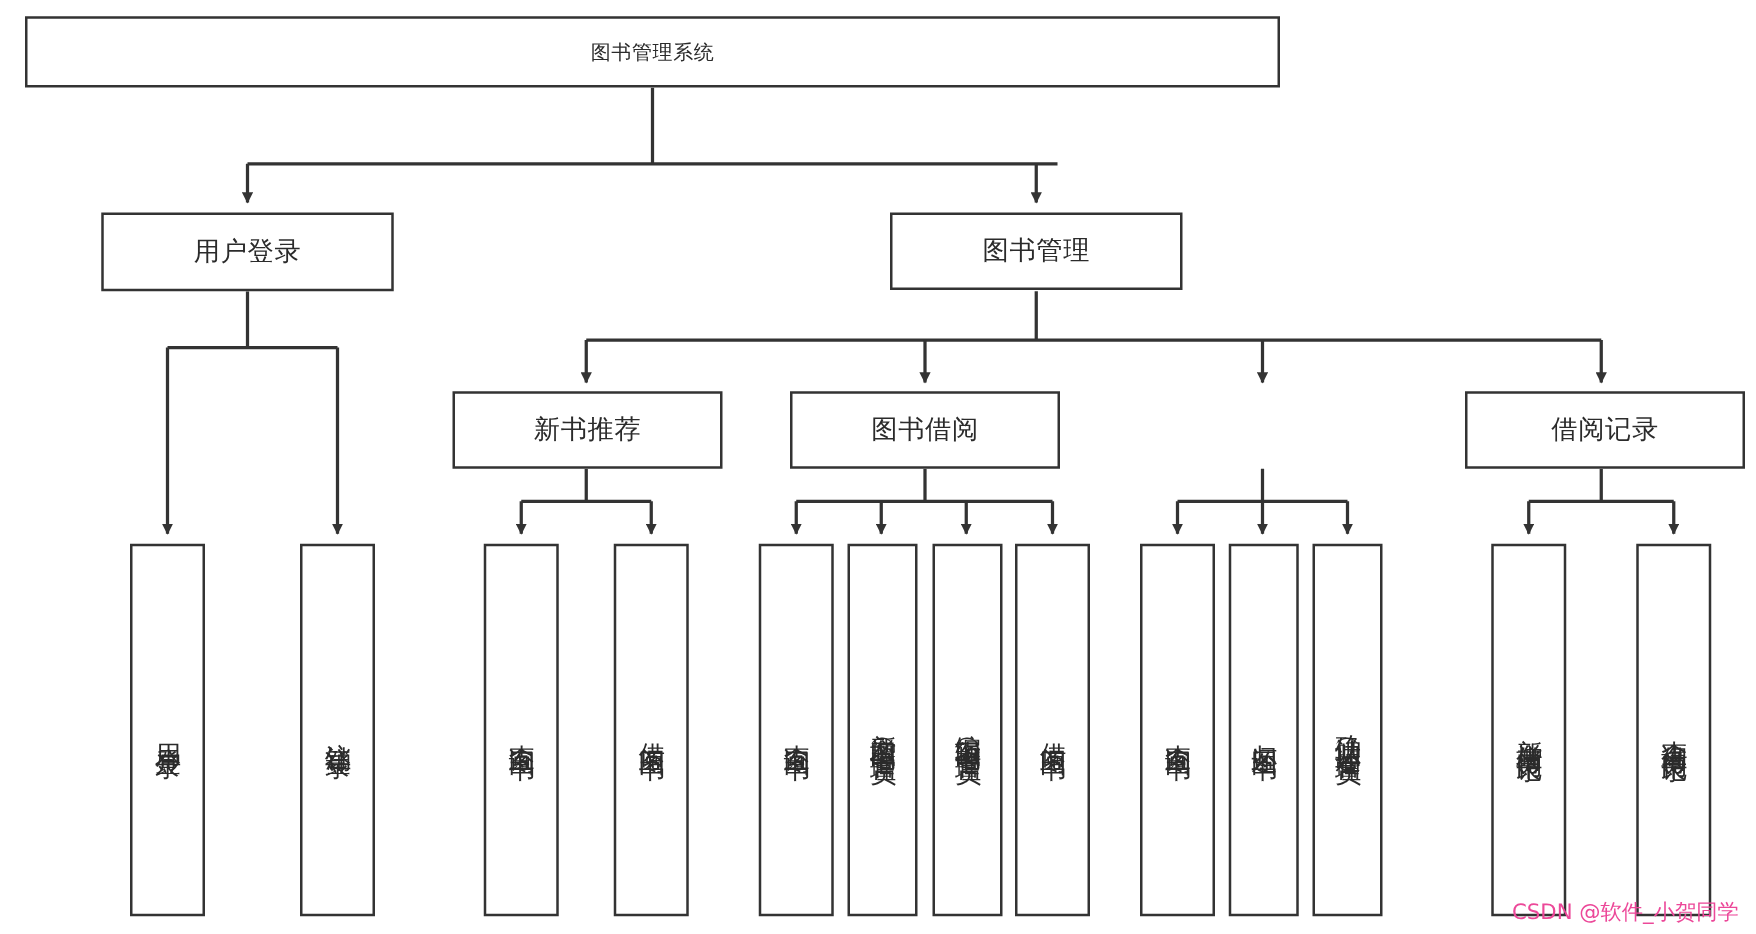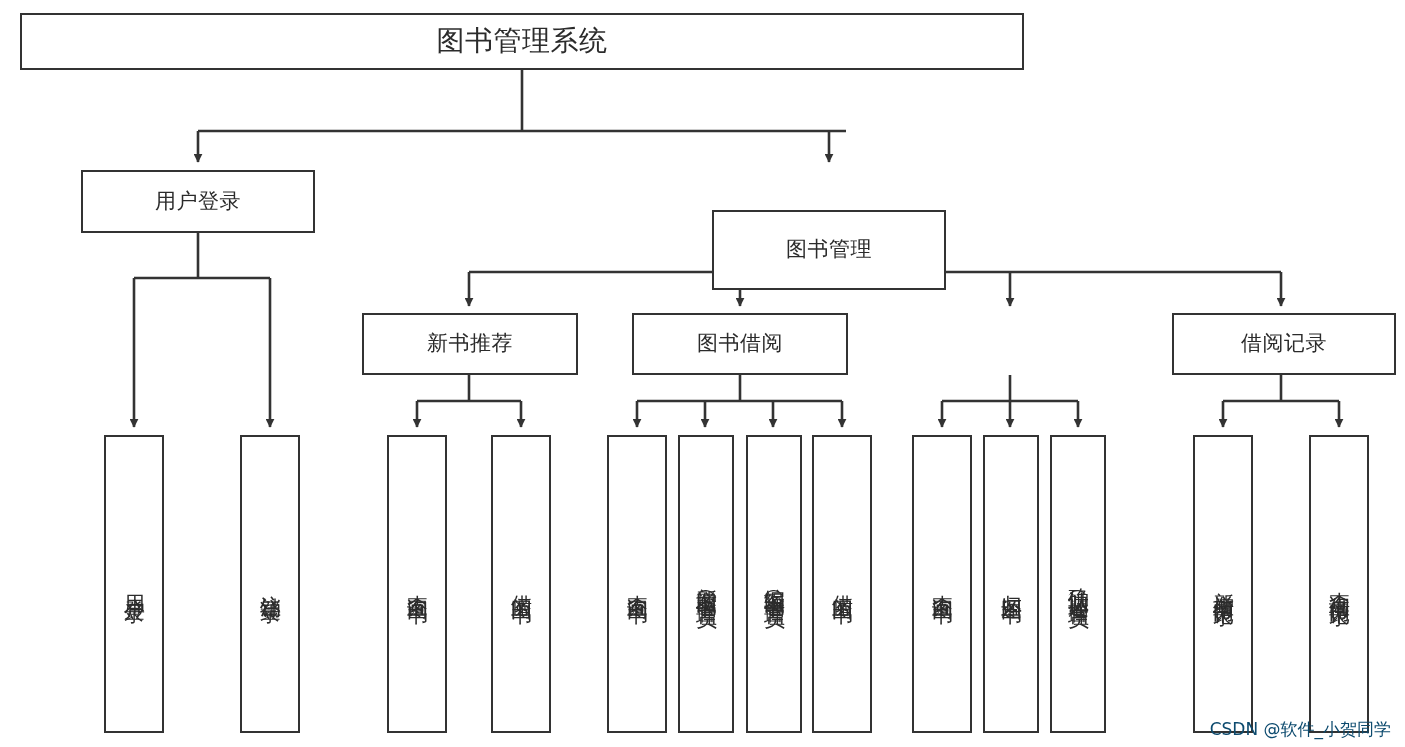--- a/index.html
+++ b/index.html
@@ -39,21 +39,21 @@
     color: #2b2b2b;
     line-height: 1.22;
     white-space: nowrap;
     letter-spacing: 0.5px;
   }
   
   .node.horiz .node-label {
     font-size: 21px;
   }
   .node.title .node-label {
-    font-size: 28px;
+    font-size: 16px;
   }
   
   .node.vert {
     align-items: center;
     justify-content: center;
     padding: 4px 0;
   }
   .node.vert .node-label {
     writing-mode: vertical-rl;
     text-orientation: upright;
@@ -61,21 +61,21 @@
     letter-spacing: 3px;
     line-height: 1;
     max-height: 100%;
     text-align: center;
   }
   .watermark {
     position: absolute;
     right: 14px;
     bottom: 6px;
     font-size: 17px;
-    color: #0c4a6e;
+    color: #ec4899;
     white-space: nowrap;
     z-index: 5;
     font-family: "DejaVu Sans", "Liberation Sans", sans-serif;
   }
 </style>
 </head>
 <body>
 
 <div id="diagram-root">
 
@@ -129,21 +129,21 @@
     </g>
   </svg>
 
   <div class="node horiz title" style="left:20px; top:13px; width:1004px; height:57px;">
     <span class="node-label">图书管理系统</span>
   </div>
 
   <div class="node horiz" style="left:81px; top:170px; width:234px; height:63px;">
     <span class="node-label">用户登录</span>
   </div>
-  <div class="node horiz" style="left:712px; top:170px; width:234px; height:80px;margin-top:40px;">
+  <div class="node horiz" style="left:712px; top:170px; width:234px; height:62px;">
     <span class="node-label">图书管理</span>
   </div>
 
   <div class="node horiz" style="left:632px; top:313px; width:216px; height:62px;">
     <span class="node-label">图书借阅</span>
   </div>
   <div class="node horiz" style="left:362px; top:313px; width:216px; height:62px;">
     <span class="node-label">新书推荐</span>
   </div>
   <div class="node horiz" style="left:1172px; top:313px; width:224px; height:62px;">

